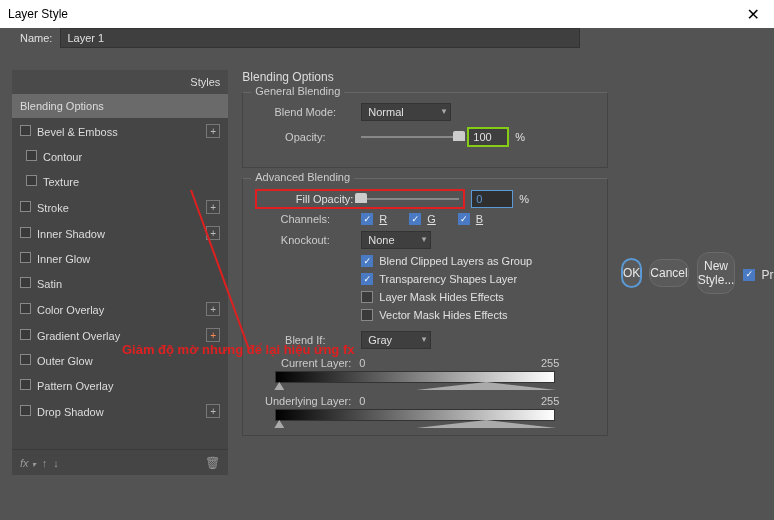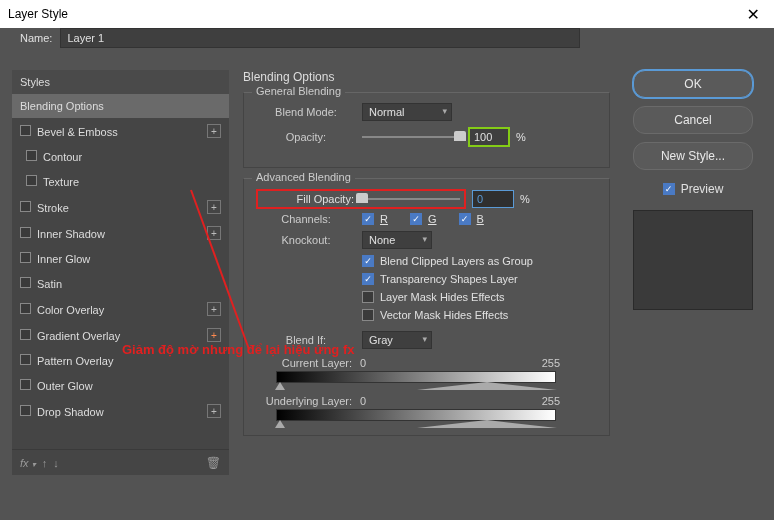--- a/index.html
+++ b/index.html
@@ -6,21 +6,21 @@
 body { background: #535353; color: #e0e0e0; font-size: 11px; width: 774px; height: 520px; overflow: hidden; position: relative; }
 .dialog { width: 774px; height: 520px; background: #535353; }
 .titlebar { height: 28px; background: #fff; color: #000; display: flex; align-items: center; padding: 0 8px; justify-content: space-between; font-size: 12px; }
 .close { font-size: 16px; cursor: pointer; padding: 0 6px; }
 .body { padding: 10px 12px; display: flex; gap: 10px; position: relative; }
 .name-row { display: flex; align-items: center; gap: 8px; margin-bottom: 12px; padding-left: 20px; }
 .name-row input { background: #3f3f3f; border: 1px solid #333; color: #e0e0e0; padding: 3px 6px; width: 520px; font-size: 11px; }
 .left { width: 220px; }
 .styles-list { background: #454545; height: 405px; position: relative; }
 .style-item { display: flex; align-items: center; padding: 6px 8px; justify-content: space-between; font-size: 11px; color: #ddd; }
-.style-item.header { background: #4a4a4a; }
+.style-item.header { background: #4a4a4a; justify-content: flex-end; }
 .style-item.indent { padding-left: 14px; }
 .style-item.selected { background: #6a6a6a; }
 .cb { width: 11px; height: 11px; border: 1px solid #888; background: #3a3a3a; display: inline-block; margin-right: 6px; }
 .fx-icon { border: 1px solid #777; width: 14px; height: 14px; display: flex; align-items: center; justify-content: center; font-size: 10px; color: #bbb; }
 .fx-icon.special { color: #ff8a50; }
 .bottom-bar { position: absolute; bottom: 0; left: 0; right: 0; height: 26px; background: #454545; border-top: 1px solid #3a3a3a; display: flex; align-items: center; padding: 0 8px; gap: 6px; color: #999; font-style: italic; font-size: 11px; }
 .bottom-bar .spacer { flex: 1; }
 .trash { font-size: 12px; }
 .center { width: 380px; padding: 0 4px; }
 .section-title { font-size: 12px; color: #ddd; margin-bottom: 8px; }
@@ -42,21 +42,21 @@
 .highlight-row { display: flex; align-items: center; gap: 6px; }
 .num-input.focused { border: 1px solid #5a9ad6; background: #2f2f2f; color: #5a9ad6; }
 .blend-slider-wrap { margin-top: 8px; }
 .blend-slider-row { display: flex; align-items: center; gap: 8px; margin-bottom: 2px; }
 .blend-slider-label { width: 96px; text-align: right; font-size: 11px; color: #ccc; }
 .blend-vals { display: flex; justify-content: space-between; width: 200px; font-size: 11px; color: #ccc; }
 .gradient-bar { width: 280px; height: 12px; background: linear-gradient(to right, #000, #fff); border: 1px solid #333; margin-left: 20px; position: relative; }
 .tri { position: absolute; bottom: -8px; width: 10px; height: 8px; background: #aaa; clip-path: polygon(50% 0, 100% 100%, 0 100%); }
 .tri.left { left: -2px; }
 .tri.right { right: -2px; }
-.right { width: 140px; display: flex; flex-direction: column; gap: 8px; align-items: center; }
+.right { width: 140px; display: flex; flex-direction: row; gap: 8px; align-items: center; }
 .btn { width: 120px; padding: 6px 0; background: #5a5a5a; border: 1px solid #6a6a6a; border-radius: 12px; color: #e8e8e8; text-align: center; font-size: 12px; cursor: pointer; }
 .btn.primary { border-color: #5a9ad6; box-shadow: 0 0 0 1px #5a9ad6; }
 .preview-check { display: flex; align-items: center; gap: 6px; font-size: 12px; margin-top: 4px; }
 .preview-box { width: 120px; height: 100px; background: #3a3a3a; border: 1px solid #2a2a2a; margin-top: 6px; }
 .annotation { position: absolute; color: #e02020; font-size: 13px; font-weight: bold; z-index: 10; pointer-events: none; }
 .anno-line { position: absolute; background: #e02020; z-index: 9; pointer-events: none; }
 </style>
 </head>
 <body>
 
@@ -107,24 +107,24 @@
           </div>
         <div class="style-item">
             <span><span class="cb"></span><span>Color Overlay</span></span>
             <span class="fx-icon">+</span>
           </div>
         <div class="style-item">
             <span><span class="cb"></span><span>Gradient Overlay</span></span>
             <span class="fx-icon special">+</span>
           </div>
         <div class="style-item">
+            <span><span class="cb"></span><span>Outer Glow</span></span>
+          </div>
+        <div class="style-item">
             <span><span class="cb"></span><span>Pattern Overlay</span></span>
-          </div>
-        <div class="style-item">
-            <span><span class="cb"></span><span>Outer Glow</span></span>
           </div>
         <div class="style-item">
             <span><span class="cb"></span><span>Drop Shadow</span></span>
             <span class="fx-icon">+</span>
           </div>
 
         <div class="bottom-bar">
           <span><span>fx</span> <span style="font-size:8px;">▾</span></span>
           <span style="font-style:normal;">↑</span>
           <span style="font-style:normal;">↓</span>

